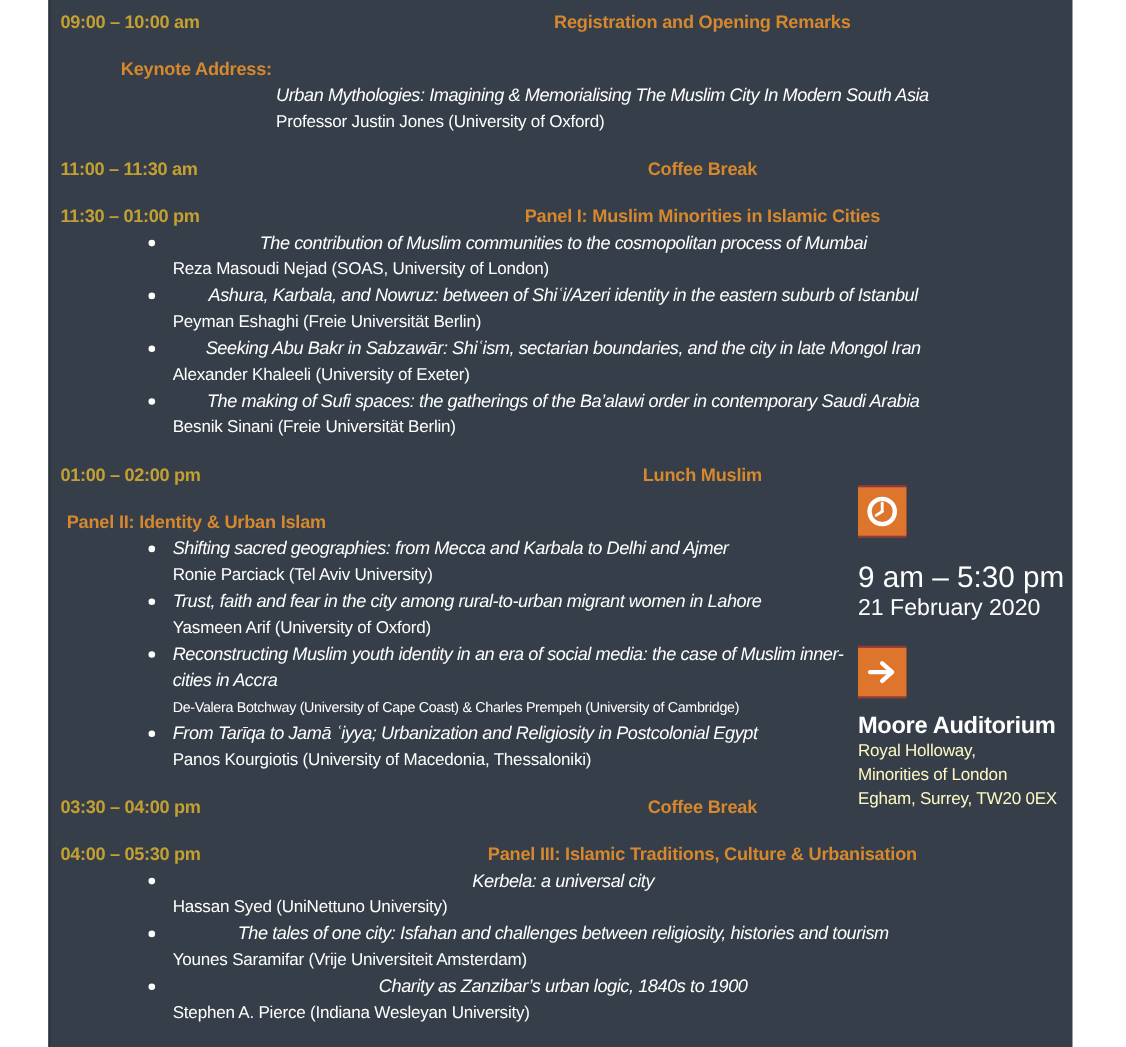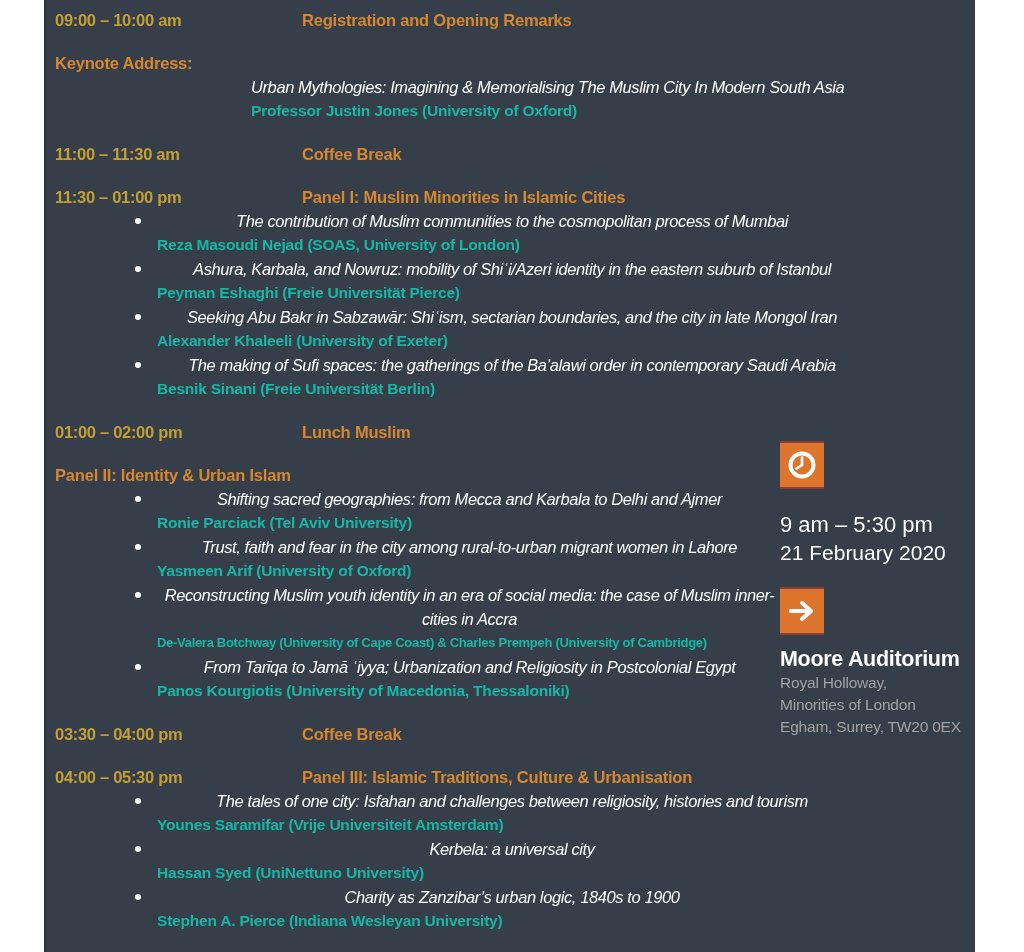--- a/index.html
+++ b/index.html
@@ -10,49 +10,49 @@
   }
   .main { padding:8px 0 0 9px; }
   .block { margin-bottom:19px; }
   .row { display:grid; grid-template-columns:247px auto; }
   .time {
     color:#C4A032; font-weight:bold; font-size:16.5px; line-height:24px;
     letter-spacing:-0.3px; white-space:nowrap;
   }
   .title {
     color:#D6882E; font-weight:bold; font-size:16.5px; line-height:24px;
-    letter-spacing:-0.2px; white-space:nowrap;
+    letter-spacing:-0.2px; white-space:nowrap;text-align:center;
   }
   .keynote { margin-left:196px; }
   .talk {
     color:#ffffff; font-style:italic; font-size:16.5px; line-height:24px;
     letter-spacing:-0.4px;
   }
-  .speaker { color:#14b8a6; font-weight:bold; font-size:15.5px; line-height:24px; letter-spacing:-0.2px; }
+  .speaker { color:#ffffff; font-weight:normal; font-size:15.5px; line-height:24px; letter-spacing:-0.2px; }
   .speaker.small { font-size:13px; letter-spacing:-0.3px; }
   .items { list-style:none; margin:0; padding:0 0 0 78px; }
   .item { position:relative; padding-left:24px; }
   .item::before {
     content:''; position:absolute; left:2px; top:9px; width:6px; height:6px;
     border-radius:50%; background:#ffffff;
   }
-  .items.narrow .talk { max-width:625px;text-align:center; }
+  .items.narrow .talk { max-width:625px; }
   .items.wide .talk { max-width:710px;text-align:center; }
 
   .side { position:absolute; left:734px; top:443px; width:200px; color:#ffffff; }
   .icon-box {
     width:44px; height:44px; background:#DE752C;
     display:flex; align-items:center; justify-content:center;
     box-shadow:0 -2px 0 #8E3B3A, 0 2px 0 #8E3B3A;
   }
-  .side-time { margin-top:24px; font-size:22px; line-height:28px; font-weight:normal; }
+  .side-time { margin-top:24px; font-size:27px; line-height:28px; font-weight:normal; }
   .side-date { font-size:21px; line-height:28px; }
   .icon-box.arrow { margin-top:22px; }
   .venue-name { margin-top:14px; font-size:21.5px; font-weight:bold; letter-spacing:-0.3px; }
-  .venue-line { font-size:15.5px; line-height:22px; color:#a3a3a3; letter-spacing:-0.2px; }
+  .venue-line { font-size:15.5px; line-height:22px; color:#fef9c3; letter-spacing:-0.2px; }
 </style>
 </head>
 <body>
 
 <div class="page">
   <div class="panel">
 
     <div class="main">
 
       <div class="block">
@@ -83,22 +83,22 @@
         <div class="row">
           <div class="time">11:30 – 01:00 pm</div>
           <div class="title">Panel I: Muslim Minorities in Islamic Cities</div>
         </div>
         <ul class="items wide">
           <li class="item">
             <div class="talk">The contribution of Muslim communities to the cosmopolitan process of Mumbai</div>
             <div class="speaker">Reza Masoudi Nejad (SOAS, University of London)</div>
           </li>
           <li class="item">
-            <div class="talk">Ashura, Karbala, and Nowruz: mobility of Shiʿi/Azeri identity in the eastern suburb of Istanbul</div>
-            <div class="speaker">Peyman Eshaghi (Freie Universität Pierce)</div>
+            <div class="talk">Ashura, Karbala, and Nowruz: between of Shiʿi/Azeri identity in the eastern suburb of Istanbul</div>
+            <div class="speaker">Peyman Eshaghi (Freie Universität Berlin)</div>
           </li>
           <li class="item">
             <div class="talk">Seeking Abu Bakr in Sabzawār: Shiʿism, sectarian boundaries, and the city in late Mongol Iran</div>
             <div class="speaker">Alexander Khaleeli (University of Exeter)</div>
           </li>
           <li class="item">
             <div class="talk">The making of Sufi spaces: the gatherings of the Ba’alawi order in contemporary Saudi Arabia</div>
             <div class="speaker">Besnik Sinani (Freie Universität Berlin)</div>
           </li>
         </ul>
@@ -142,26 +142,26 @@
         </div>
       </div>
 
       <div class="block">
         <div class="row">
           <div class="time">04:00 – 05:30 pm</div>
           <div class="title">Panel III: Islamic Traditions, Culture &amp; Urbanisation</div>
         </div>
         <ul class="items wide">
           <li class="item">
+            <div class="talk">Kerbela: a universal city</div>
+            <div class="speaker">Hassan Syed (UniNettuno University)</div>
+          </li>
+          <li class="item">
             <div class="talk">The tales of one city: Isfahan and challenges between religiosity, histories and tourism</div>
             <div class="speaker">Younes Saramifar (Vrije Universiteit Amsterdam)</div>
-          </li>
-          <li class="item">
-            <div class="talk">Kerbela: a universal city</div>
-            <div class="speaker">Hassan Syed (UniNettuno University)</div>
           </li>
           <li class="item">
             <div class="talk">Charity as Zanzibar’s urban logic, 1840s to 1900</div>
             <div class="speaker">Stephen A. Pierce (Indiana Wesleyan University)</div>
           </li>
         </ul>
       </div>
 
     </div>
 

